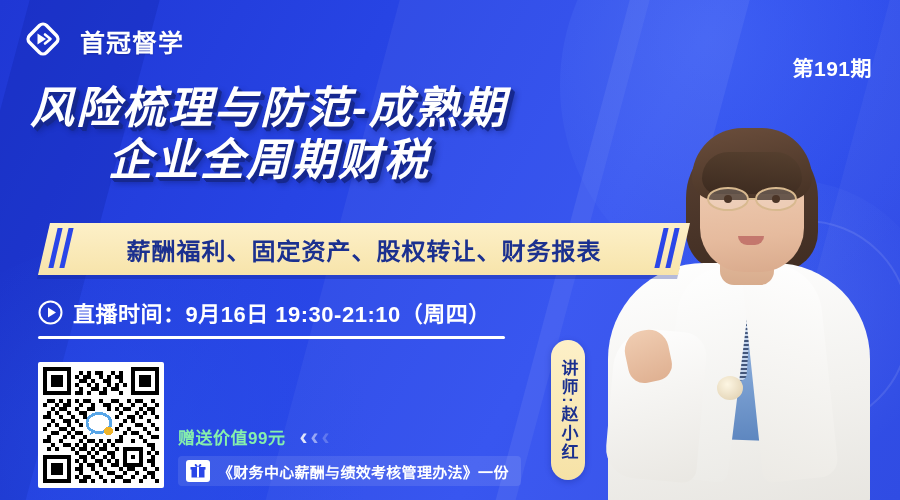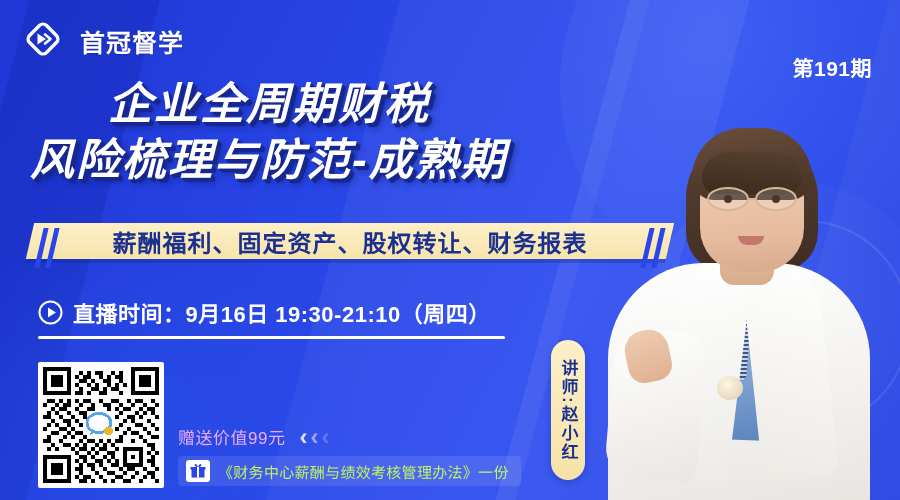--- a/index.html
+++ b/index.html
@@ -93,22 +93,22 @@
        3px 3px 0 #16288f,
        4px 4px 0 #16288f,
        2px 2px 0 #16288f,
        5px 5px 6px rgba(5,15,70,.45);
   }
   .title-line.l1{ padding-left:78px; }
   .title-line.l2{ padding-left:0px; margin-top:4px; }
 
   
   .ribbon-wrap{
-    position:absolute; left:30px; top:223px;
-    width:640px; height:36px;
+    position:absolute; left:44px; top:223px;
+    width:640px; height:52px;
   }
   .ribbon{
     position:absolute; inset:0;
     background:linear-gradient(180deg,#fdf0c8 0%,#f7e4ab 100%);
     transform:skewX(-13deg);
     box-shadow:0 4px 0 rgba(18,36,140,.30);
   }
   .ribbon-slash{
     position:absolute; top:5px;
     width:5px; height:40px;
@@ -157,21 +157,21 @@
     position:absolute; left:176px; top:363px;
     font-size:46px; font-weight:bold; color:#ffffff;
     letter-spacing:2px; line-height:1; white-space:nowrap;
     text-shadow:0 2px 5px rgba(8,20,90,.35);
   }
   .price-sub-row{
     position:absolute; left:178px; top:424px;
     display:flex; align-items:center; gap:8px;
   }
   .price-sub{
-    font-size:17px; font-weight:normal; color:#f0abfc;
+    font-size:17px; font-weight:bold; color:#86efac;
     letter-spacing:.5px; white-space:nowrap;
   }
   .chev-group{ display:flex; align-items:center; gap:3px; margin-left:6px; }
   .chev{
     font-size:24px; font-weight:bold; color:#ffffff;
     line-height:1;
   }
   .chev.c-a{ opacity:.85; }
   .chev.c-b{ opacity:.5; }
   .chev.c-c{ opacity:.22; }
@@ -185,21 +185,21 @@
     padding:4px 12px 4px 8px;
   }
   .gift-badge{
     width:24px; height:22px;
     background:#ffffff; border-radius:3px;
     display:flex; align-items:center; justify-content:center;
     flex:none;
   }
   .gift-badge svg{ display:block; width:16px; height:16px; }
   .gift-text{
-    font-size:15px; color:#bef264; font-weight:normal;
+    font-size:15px; color:#ffffff; font-weight:bold;
     letter-spacing:.3px; white-space:nowrap;
   }
 
   
   .teacher-pill{
     position:absolute; left:551px; top:340px;
     width:34px; height:140px;
     background:linear-gradient(180deg,#fdf0c8 0%,#f6e2a6 100%);
     border-radius:17px;
     display:flex; align-items:center; justify-content:center;
@@ -347,22 +347,22 @@
         <path d="M11.5 11.5 L20 17 L11.5 22.5 Z" fill="#ffffff"></path>
         <path d="M19 12.5 L24.5 17 L19 21.5" fill="none" stroke="#ffffff" stroke-width="2.6" stroke-linecap="round" stroke-linejoin="round"></path>
       </svg>
     </span>
     <span class="logo-text">首冠督学</span>
   </div>
 
   <div class="episode">第191期</div>
 
   <div class="title-block">
+    <div class="title-line l2">风险梳理与防范-成熟期</div>
     <div class="title-line l1">企业全周期财税</div>
-    <div class="title-line l2">风险梳理与防范-成熟期</div>
   </div>
 
   <div class="ribbon-wrap">
     <div class="ribbon"></div>
     <div class="ribbon-slash s-l1"></div>
     <div class="ribbon-slash s-l2"></div>
     <div class="ribbon-slash s-r1"></div>
     <div class="ribbon-slash s-r2"></div>
     <div class="ribbon-text">薪酬福利、固定资产、股权转让、财务报表</div>
   </div>

